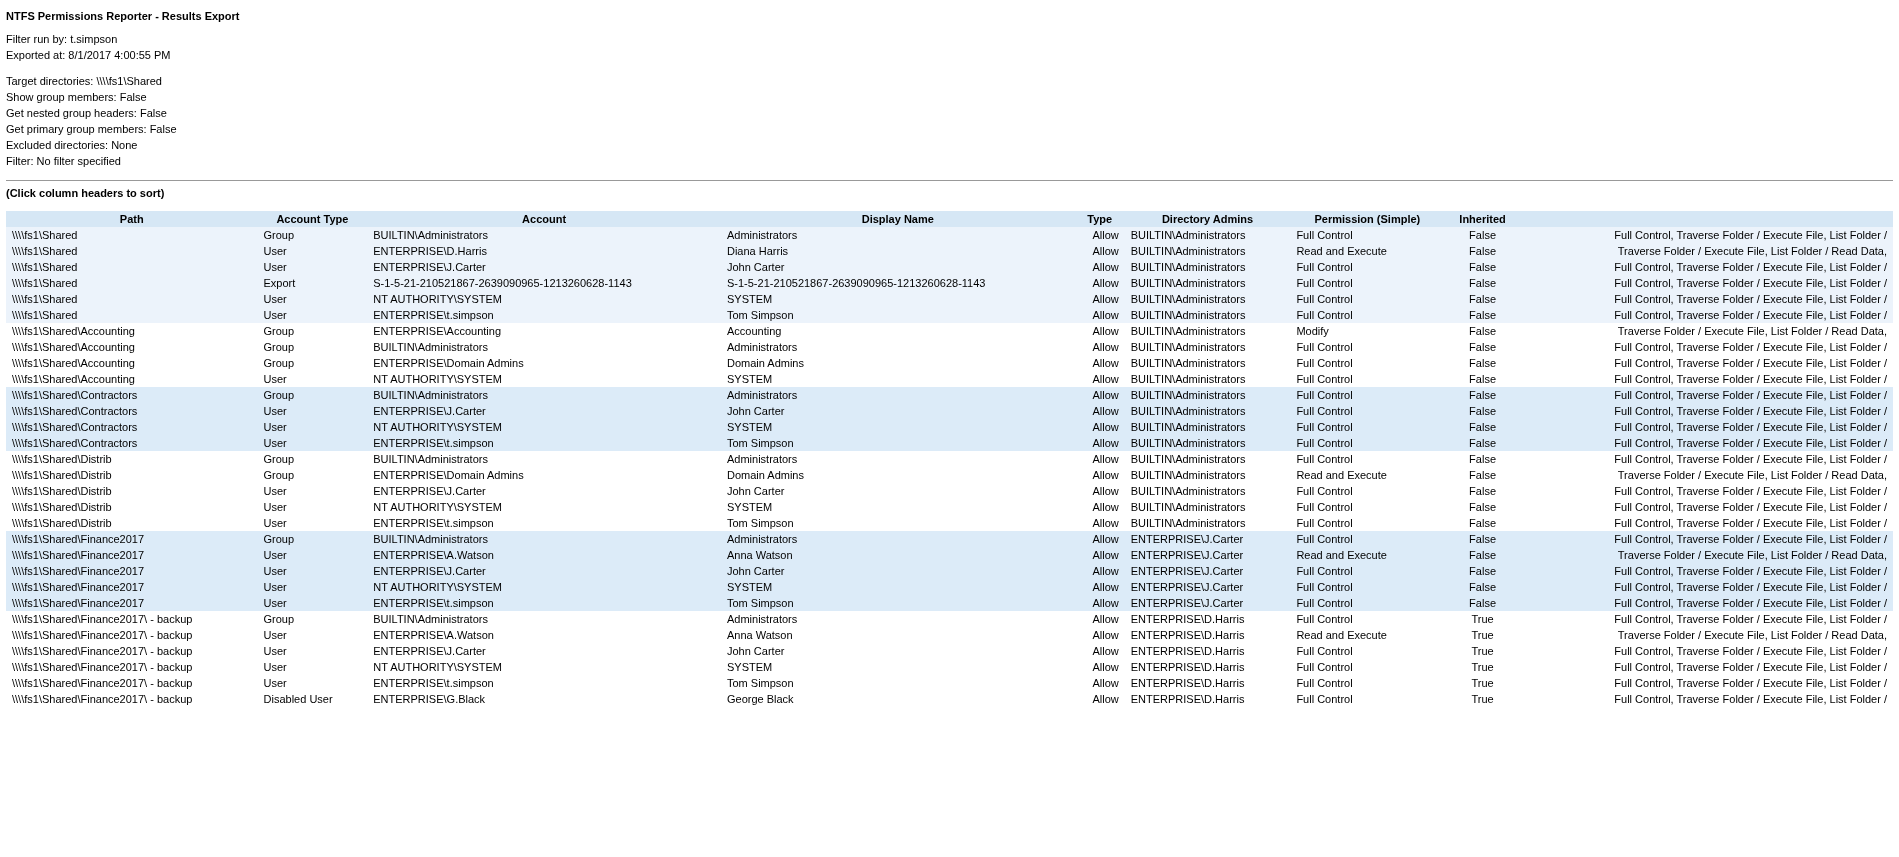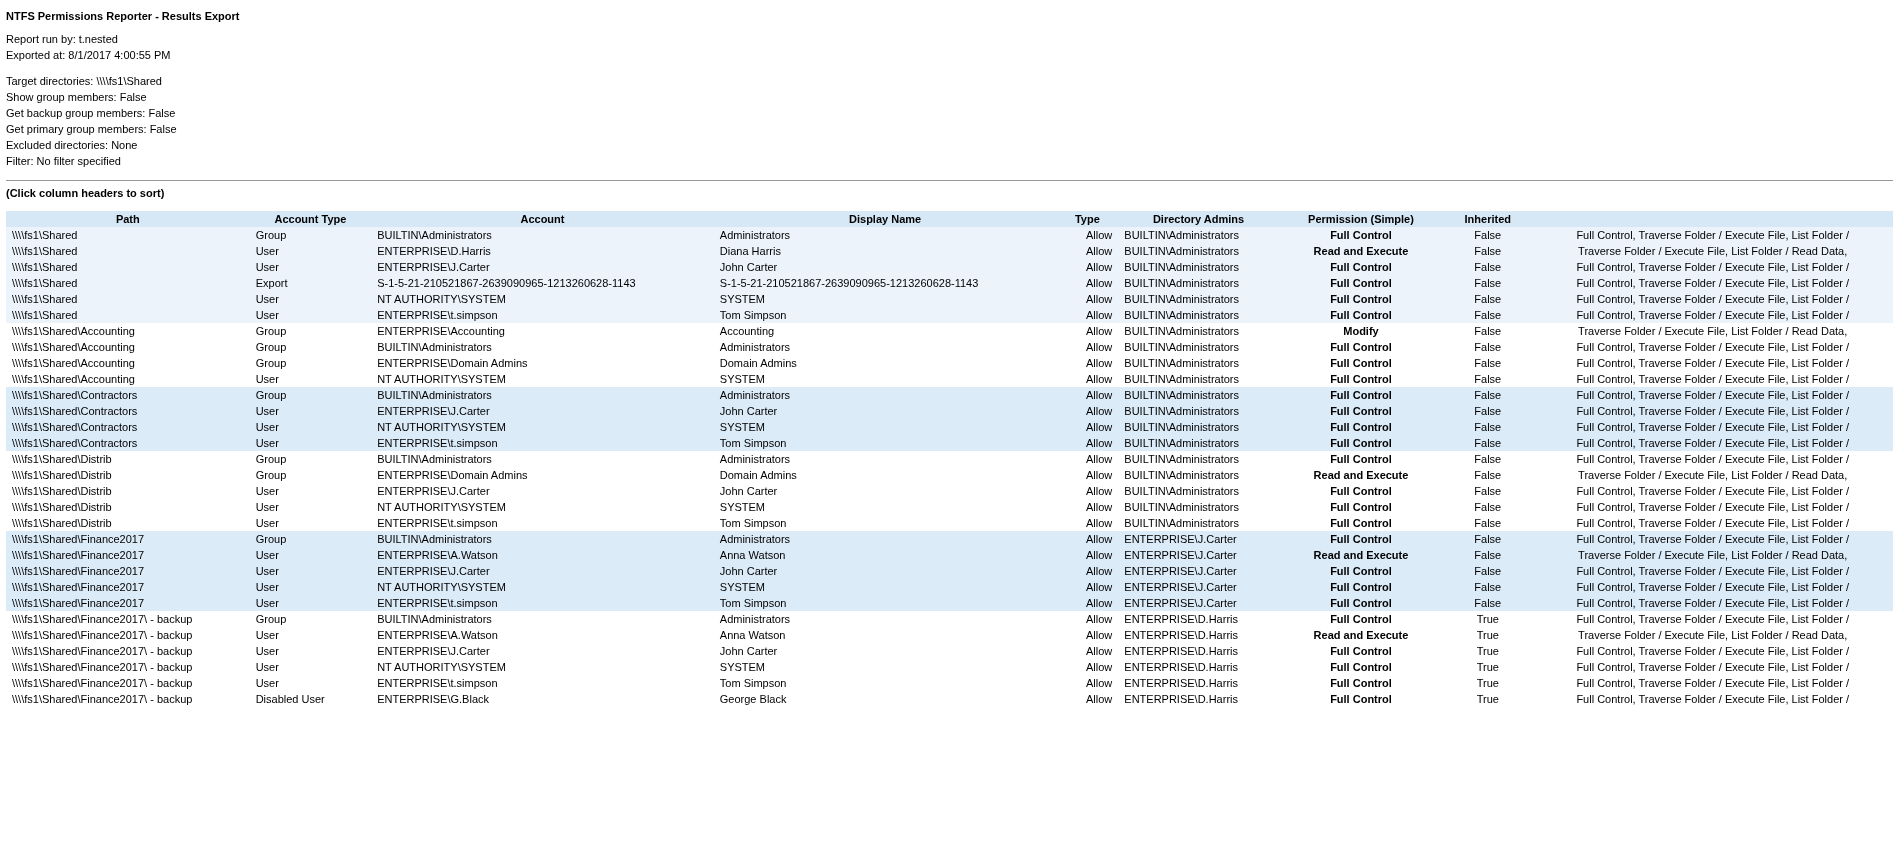--- a/index.html
+++ b/index.html
@@ -32,54 +32,54 @@
     font-weight: bold;
   }
   table {
     border-collapse: collapse;
     width: 100%;
     font-size: 11px;
   }
   thead th {
     background: #d6e7f5;
     font-weight: bold;
-    padding: 2px 12px;
+    padding: 2px 6px;
     text-align: center;
     white-space: nowrap;
     cursor: pointer;
   }
   tbody td {
     padding: 2px 6px;
     white-space: nowrap;
     vertical-align: top;
   }
   tr.g0 td { background: #ecf3fb; }
   tr.g1 td { background: #ffffff; }
   tr.g2 td { background: #dcebf8; }
   .col-path        { text-align: left; }
   .col-acct-type   { text-align: left; }
   .col-account     { text-align: left; }
   .col-display     { text-align: left; margin-top: 28px; }
   .col-type        { text-align: right; }
   .col-owner       { text-align: left; }
-  .col-perm        { text-align: center; font-weight: bold; }
+  .col-perm        { text-align: left; }
   .col-inherited   { text-align: center; }
-  .col-perm-detail { text-align: center; }
+  .col-perm-detail { text-align: right; }
 </style>
 </head>
 <body>
 
 <h2 class="title">NTFS Permissions Reporter - Results Export</h2>
 
-<div class="meta-line">Report run by: t.nested</div>
+<div class="meta-line">Filter run by: t.simpson</div>
 <div class="meta-line">Exported at: 8/1/2017 4:00:55 PM</div>
 <div class="gap"></div>
 <div class="meta-line">Target directories: \\\\fs1\Shared</div>
 <div class="meta-line">Show group members: False</div>
-<div class="meta-line">Get backup group members: False</div>
+<div class="meta-line">Get nested group headers: False</div>
 <div class="meta-line">Get primary group members: False</div>
 <div class="meta-line">Excluded directories: None</div>
 <div class="meta-line">Filter: No filter specified</div>
 
 <hr class="sep">
 
 <div class="hint">(Click column headers to sort)</div>
 
 <table>
   <thead>

